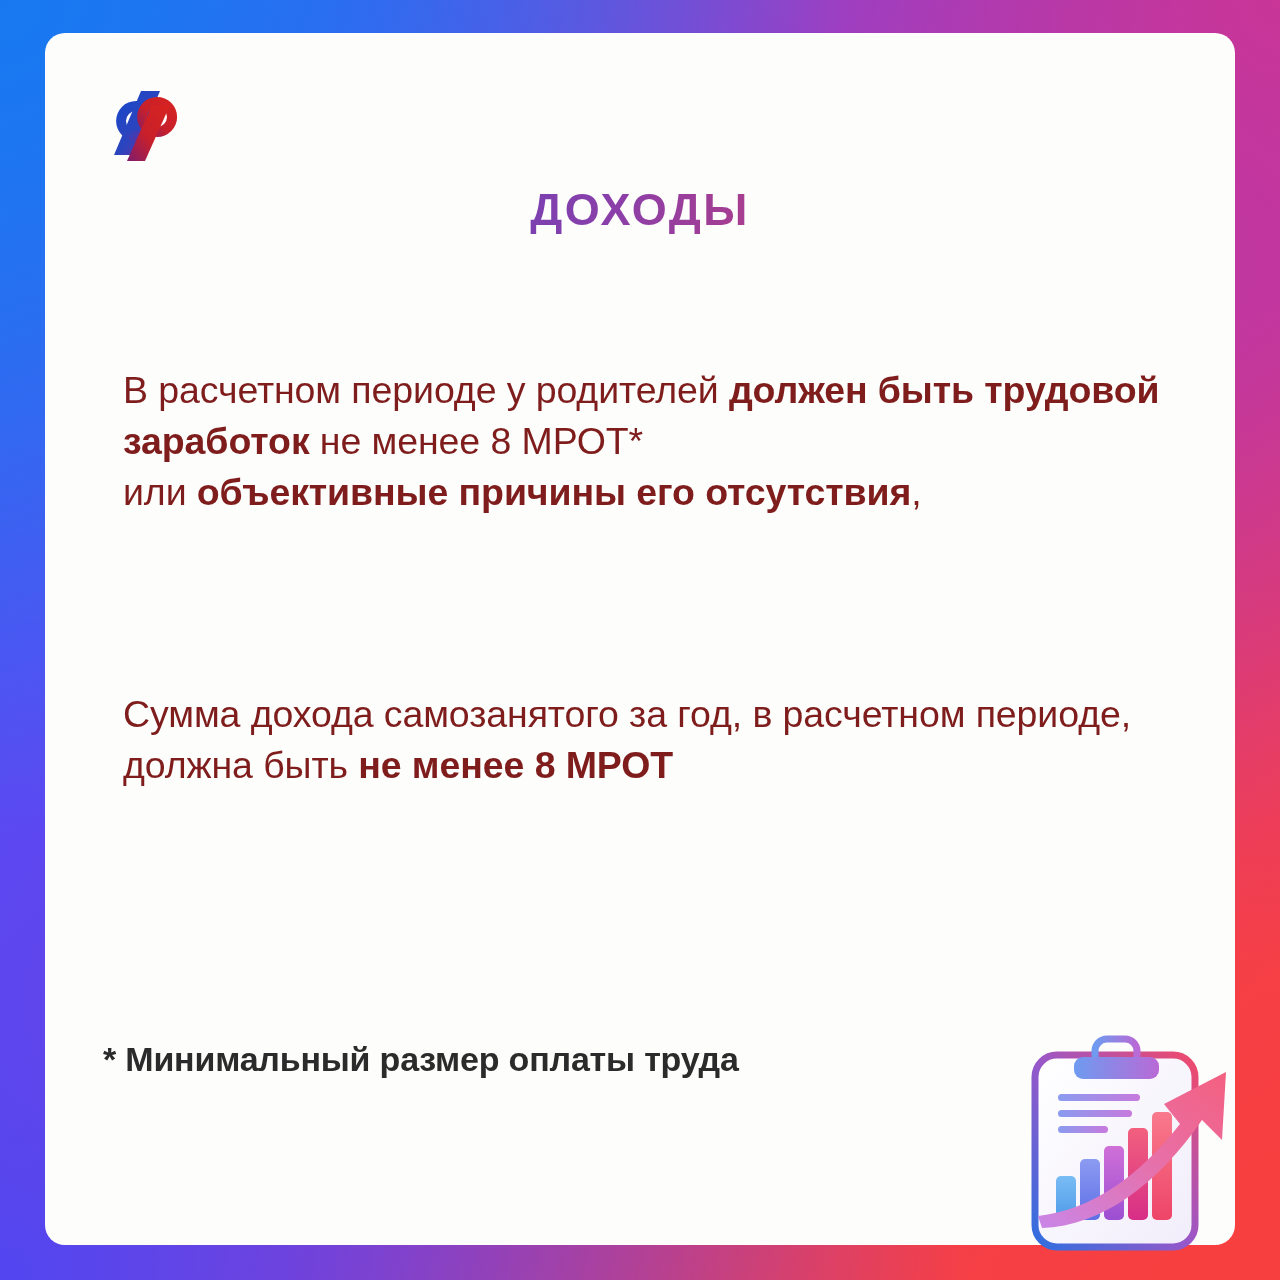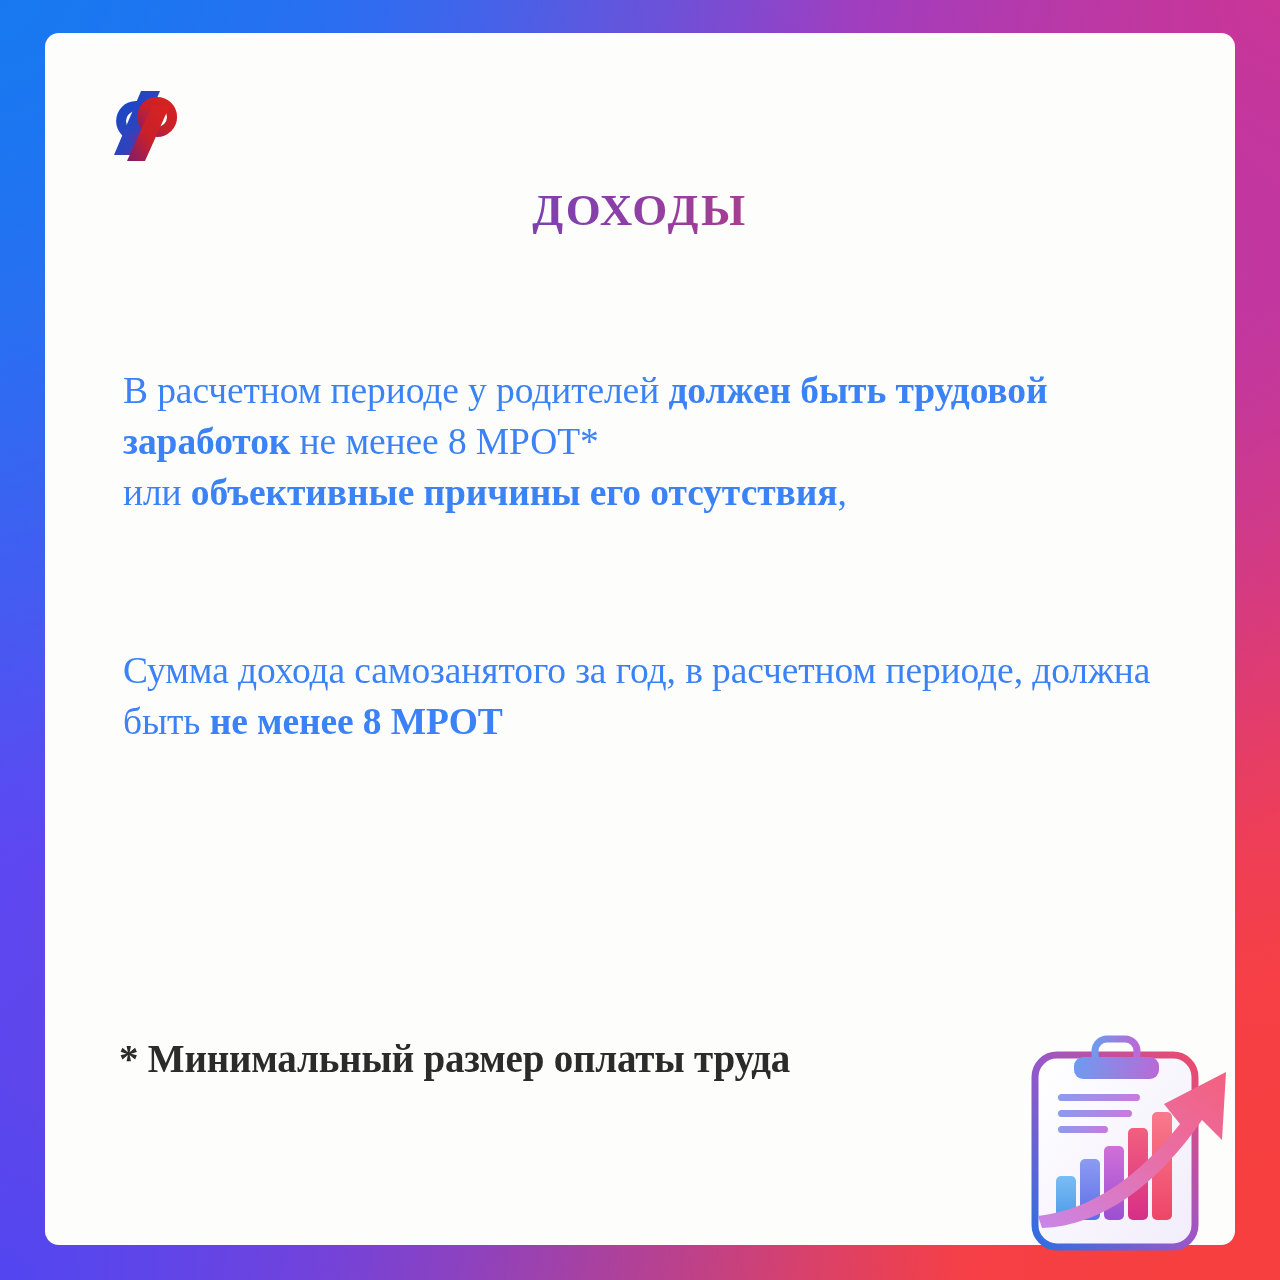--- a/index.html
+++ b/index.html
@@ -19,22 +19,21 @@
       radial-gradient(130% 130% at 0% 100%, #5246F0 0%,  rgba(82,70,240,0) 58%),
       radial-gradient(130% 130% at 100% 100%,#F73F3F 0%, rgba(247,63,63,0) 60%),
       linear-gradient(135deg, #2E6BF5 0%, #6A49F2 34%, #B23BB0 62%, #EF4060 82%, #F73F3F 100%);
   }
 
   #card {
     position:absolute;
     left:45px; top:33px;
     width:1190px; height:1212px;
     background:#FDFDFC;
-    border-radius:14px;
-    font-family:Liberation Serif, serif;
+    border-radius:20px;
   }
 
   
   #logo {
     position:absolute;
     left:55px; top:42px;
     width:96px; height:88px;
   }
 
   
@@ -51,38 +50,38 @@
     background-clip:text;
     color:transparent;
     -webkit-text-fill-color:transparent;
   }
 
   
   .para {
     position:absolute;
     left:78px;
     width:1060px;
-    color:#3b82f6;
+    color:#7f1d1d;
     font-size:37.5px;
     line-height:51px;
     font-weight:400;
     letter-spacing:-0.1px;
   }
   .para b { font-weight:700; }
 
   #para1 { top:332px; }
-  #para2 { top:612px; }
+  #para2 { top:656px; }
 
   #footnote {
     position:absolute;
-    left:74px;
+    left:58px;
     top:1004px;
     width:920px;
     color:#2B2B2B;
-    font-size:39px;
+    font-size:34px;
     line-height:44px;
     font-weight:700;
     letter-spacing:-0.2px;
   }
 
   
   #illustration {
     position:absolute;
     left:965px; top:995px;
     width:245px; height:245px;

